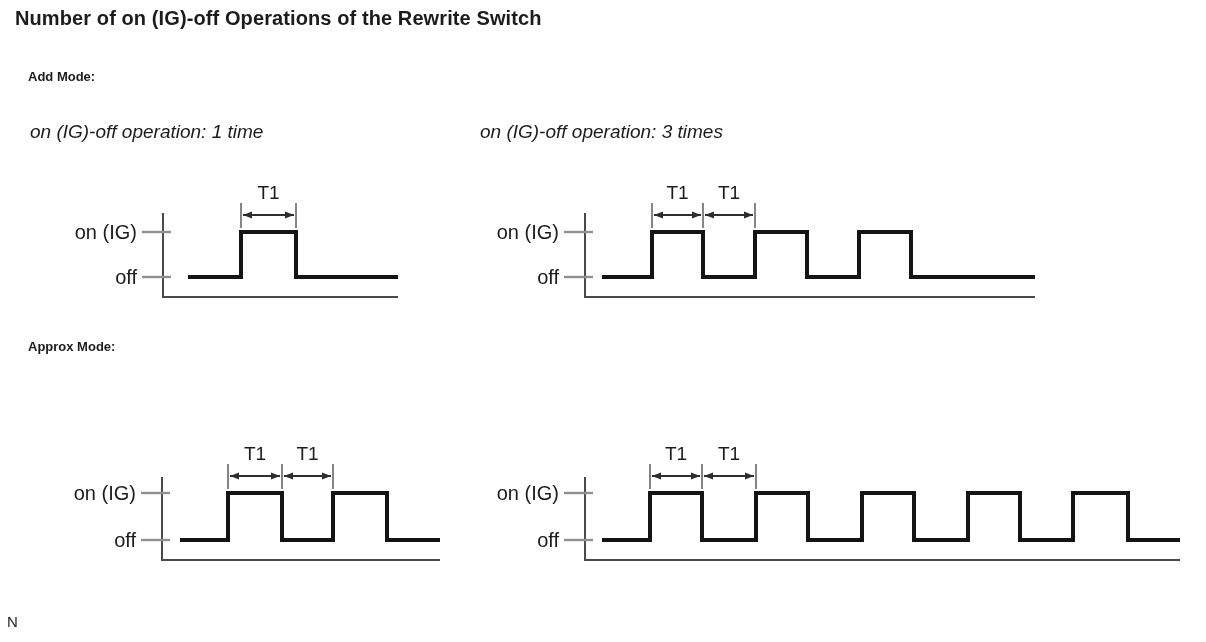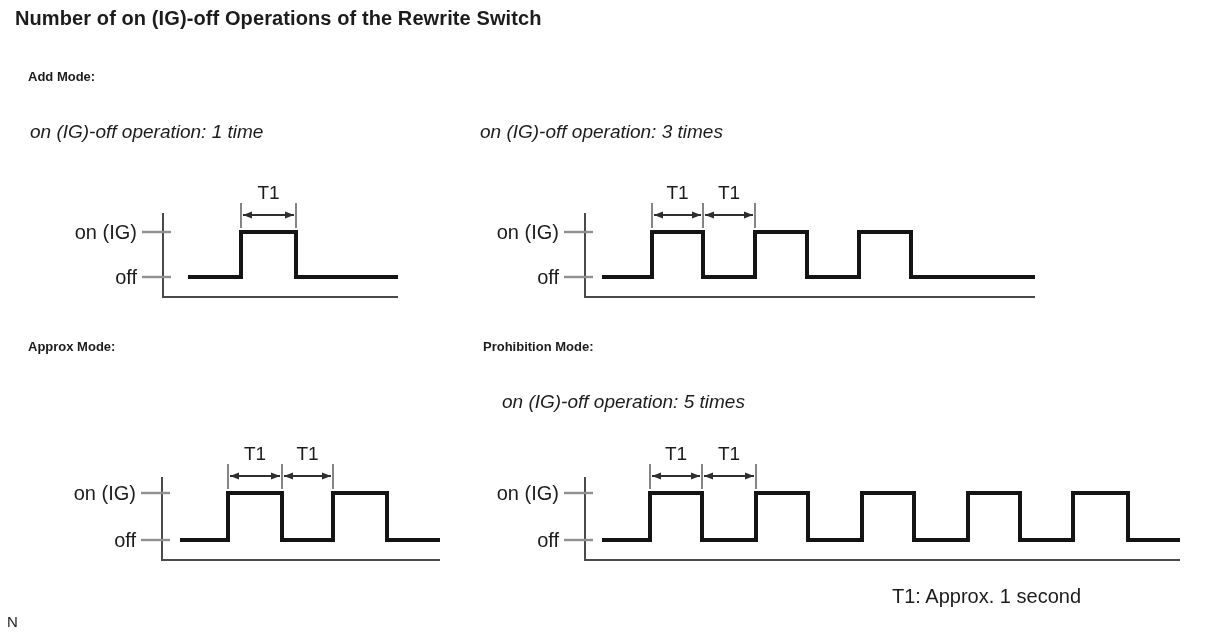--- a/index.html
+++ b/index.html
@@ -96,18 +96,15 @@
       <text x="729" y="460" text-anchor="middle" font-size="19" fill="#1c1c1c">T1</text>
     </svg>
 
   <div class="abs hdr hdr-add">Add Mode:</div>
   <div class="abs desc desc-add">on (IG)-off operation: 1 time</div>
 
   <div class="abs desc desc-confirmation">on (IG)-off operation: 3 times</div>
 
   <div class="abs hdr hdr-rewrite">Approx Mode:</div>
 
-  <div class="abs hdr hdr-prohibition">Prohibition Mode:</div>
-  <div class="abs desc desc-prohibition">on (IG)-off operation: 5 times</div>
 
-  <div class="abs footnote">T1: Approx. 1 second</div>
   <div class="abs page-marker">N</div>
 </div>
 
 </body></html>

